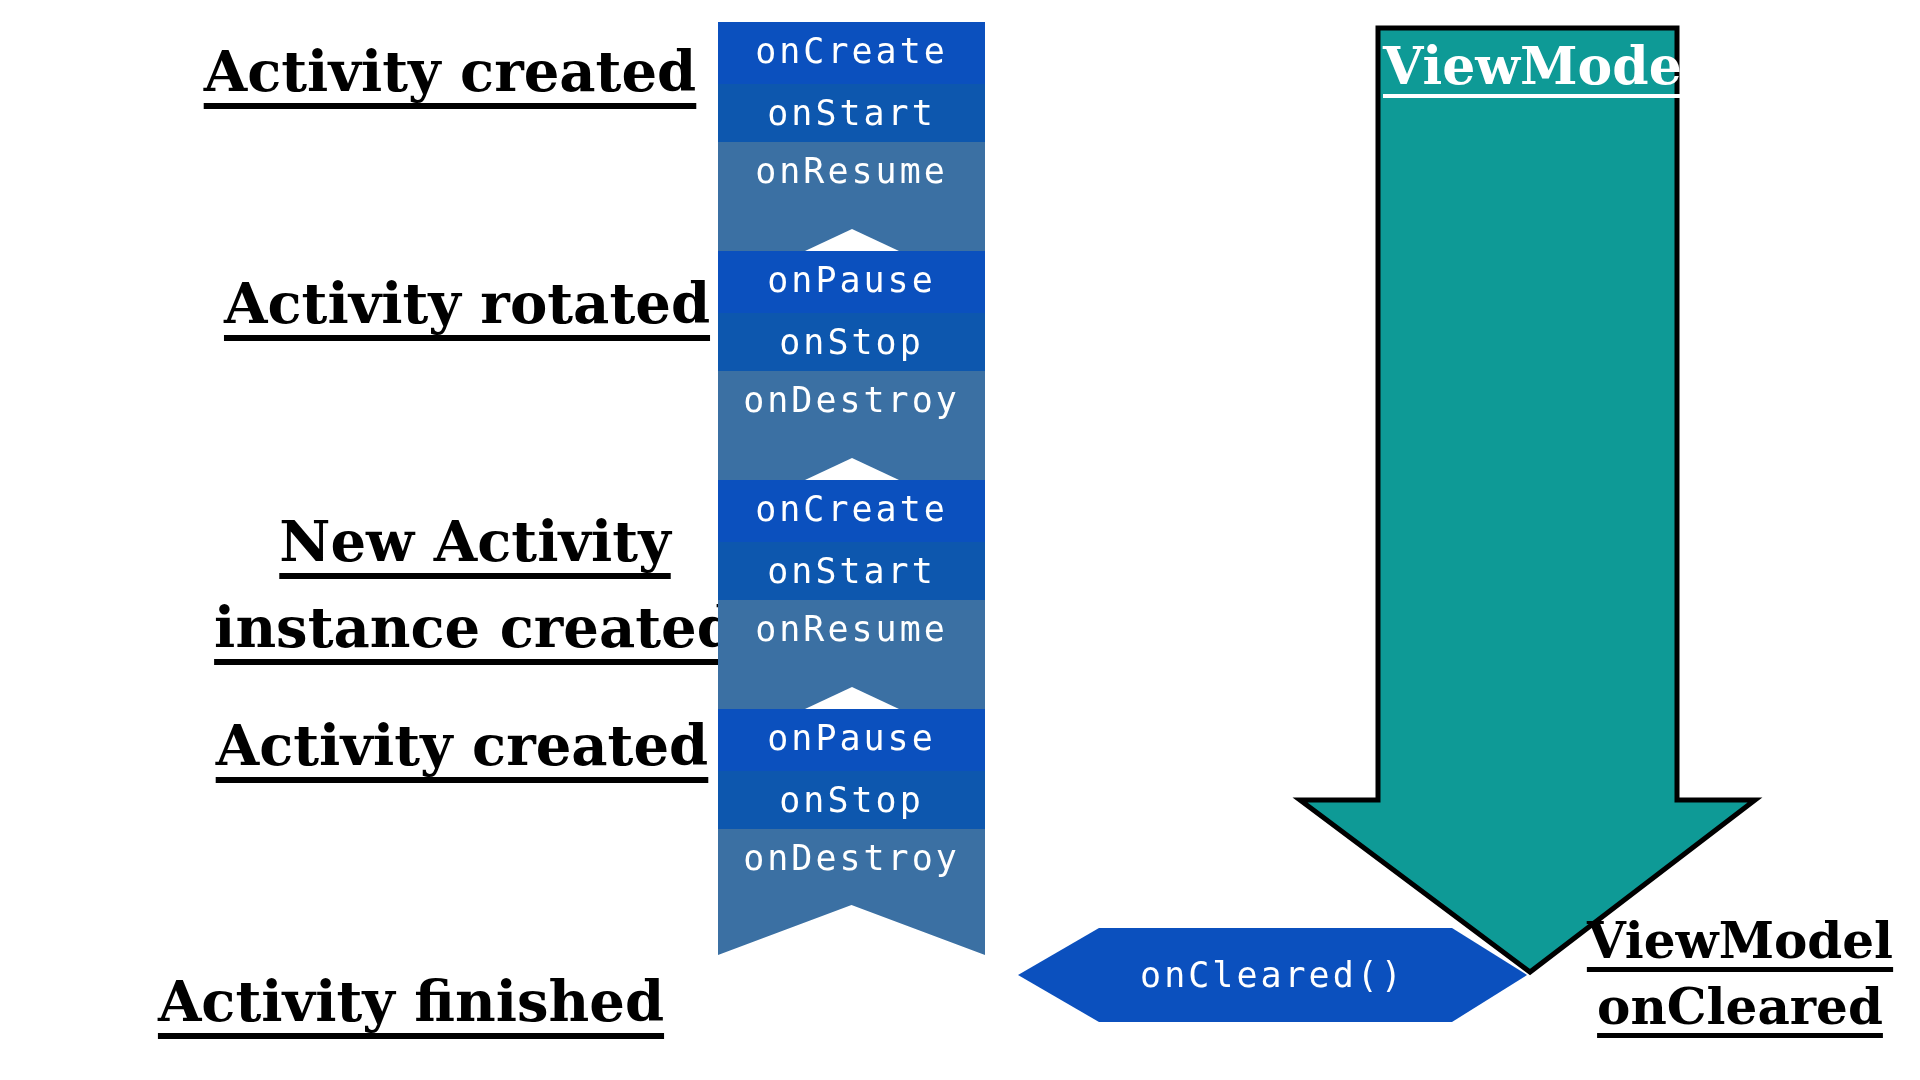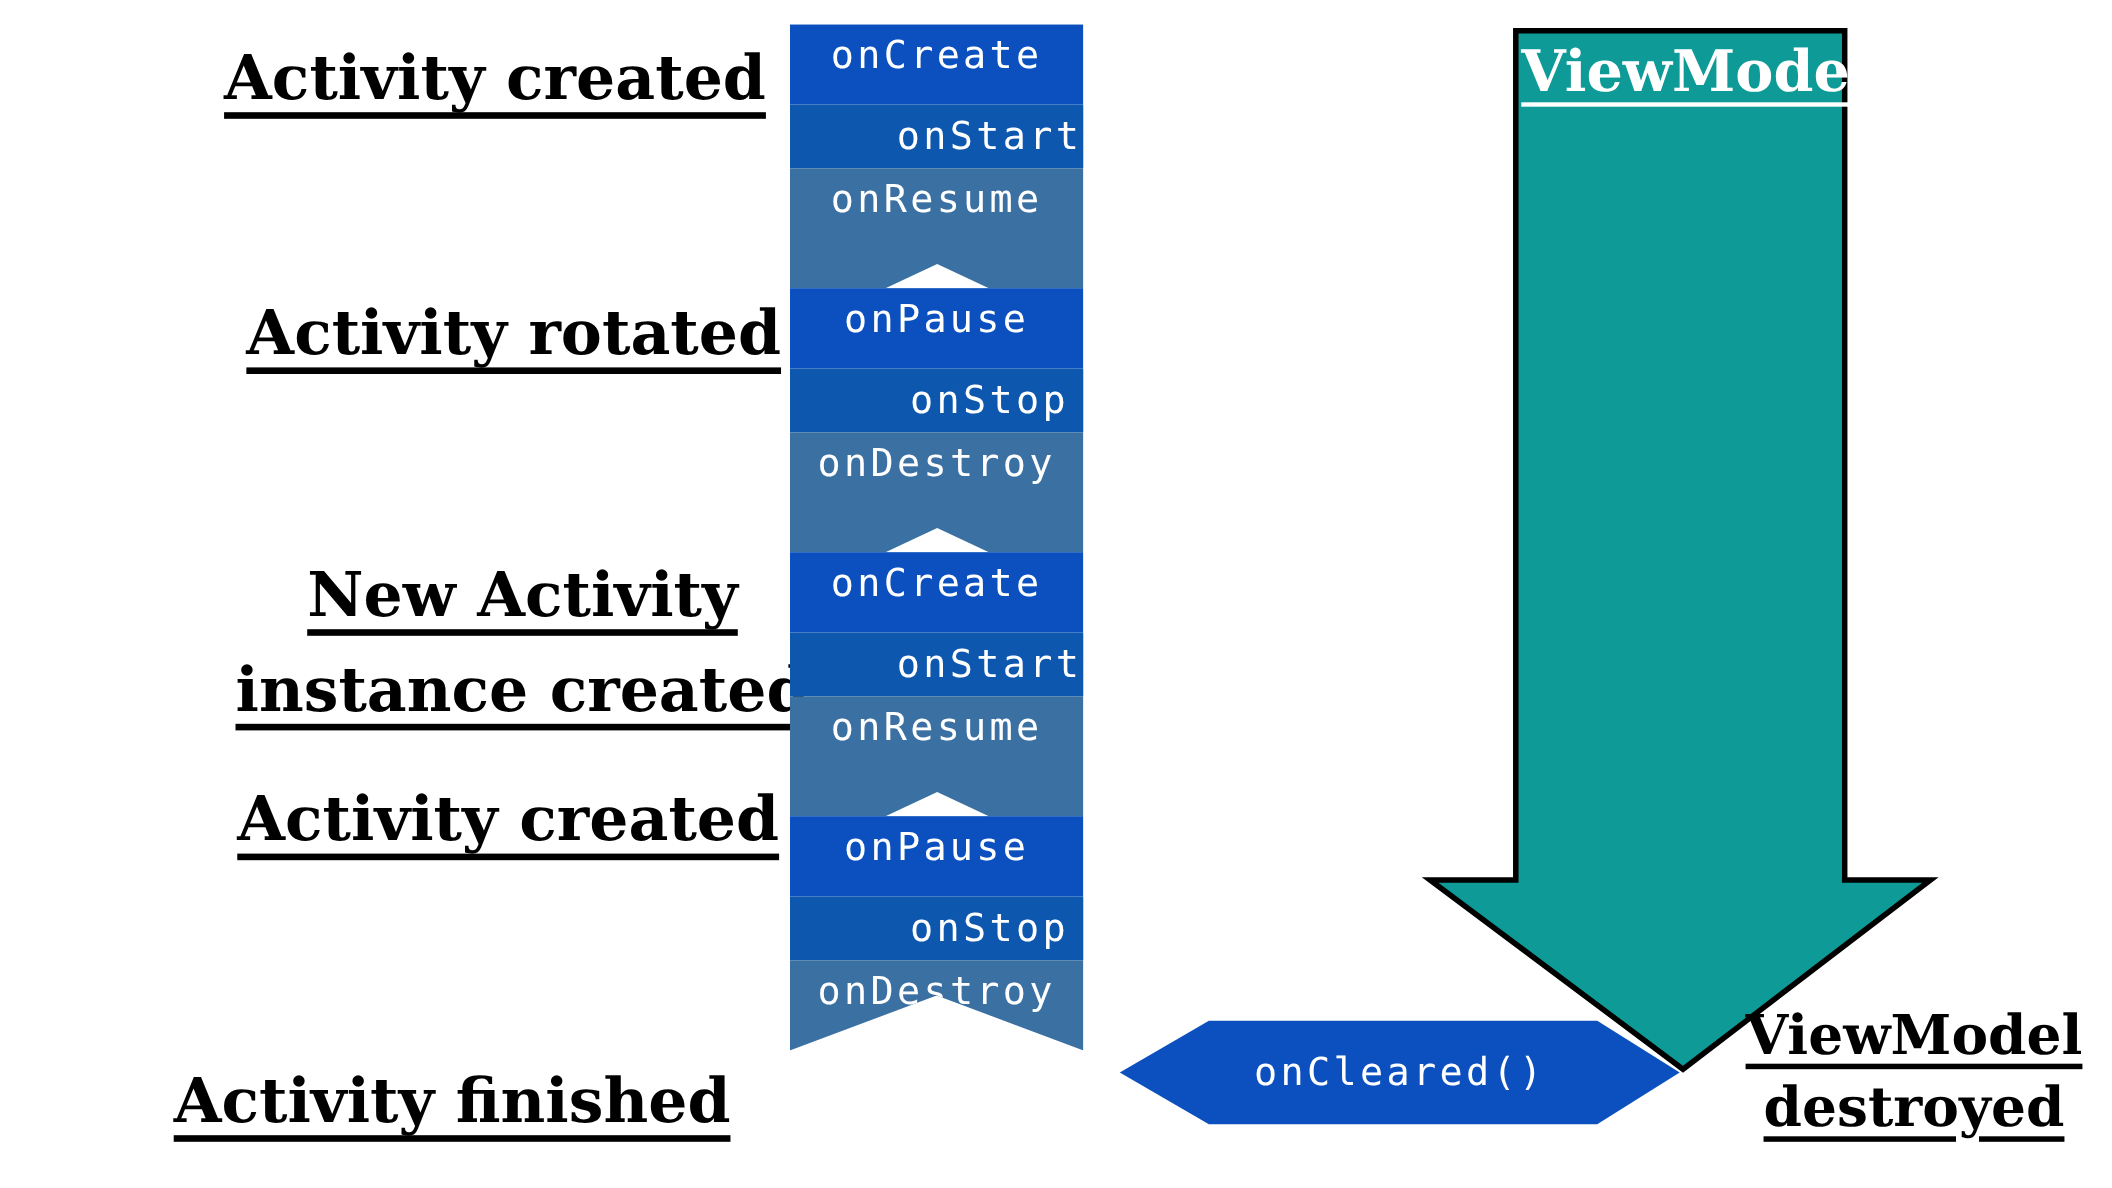--- a/index.html
+++ b/index.html
@@ -22,22 +22,22 @@
     text-decoration-thickness:6px;
     text-underline-offset:12px;
   }
 
   
   .lifecycle-column{
     position:absolute;left:718px;top:22px;width:267px;height:933px;
     clip-path:polygon(0 0,100% 0,100% 100%,50% calc(100% - 50px),0 100%);
   }
   .cell{position:relative;width:100%;}
-  .cell-a{height:73px;background:var(--vivid-blue);}
-  .cell-b{height:58px;background:var(--medium-blue);padding-left:48px;}
+  .cell-a{height:62px;background:var(--vivid-blue);}
+  .cell-b{height:58px;background:var(--medium-blue);}
   .cell-c{height:109px;background:var(--steel-blue);}
   .cell-c-tail{height:142px;background:var(--steel-blue);}
   .cell-label{
     height:58px;line-height:58px;text-align:center;
     font-family:"DejaVu Sans Mono","Liberation Mono",monospace;
     font-size:35px;letter-spacing:3px;color:var(--cell-text);
     white-space:nowrap;
   }
   .caret{
     position:absolute;bottom:0;left:50%;margin-left:-47px;
@@ -146,16 +146,16 @@
   </div>
 
   <div class="vm-created-label">
     <span>ViewModel</span><br>
   </div>
 
   <div class="oncleared-label">onCleared()</div>
 
   <div class="vm-destroyed-label">
     <span>ViewModel</span><br>
-    <span>destroyed</span>
+    <span>onCleared</span>
   </div>
 
 </div>
 
 </body></html>

